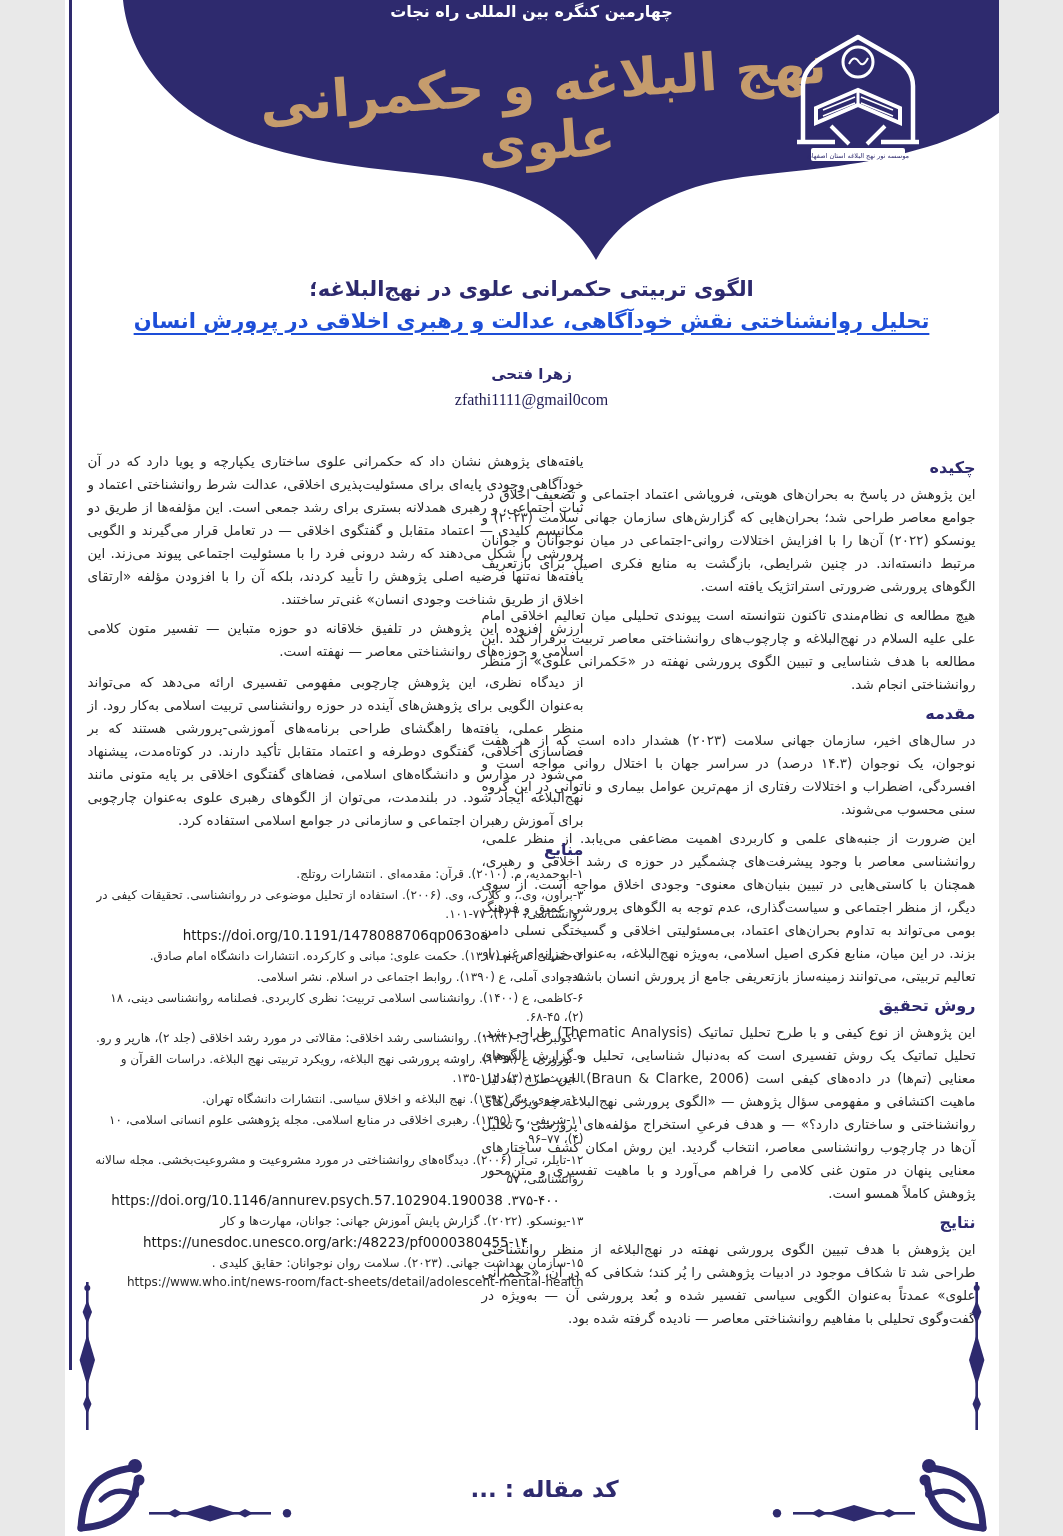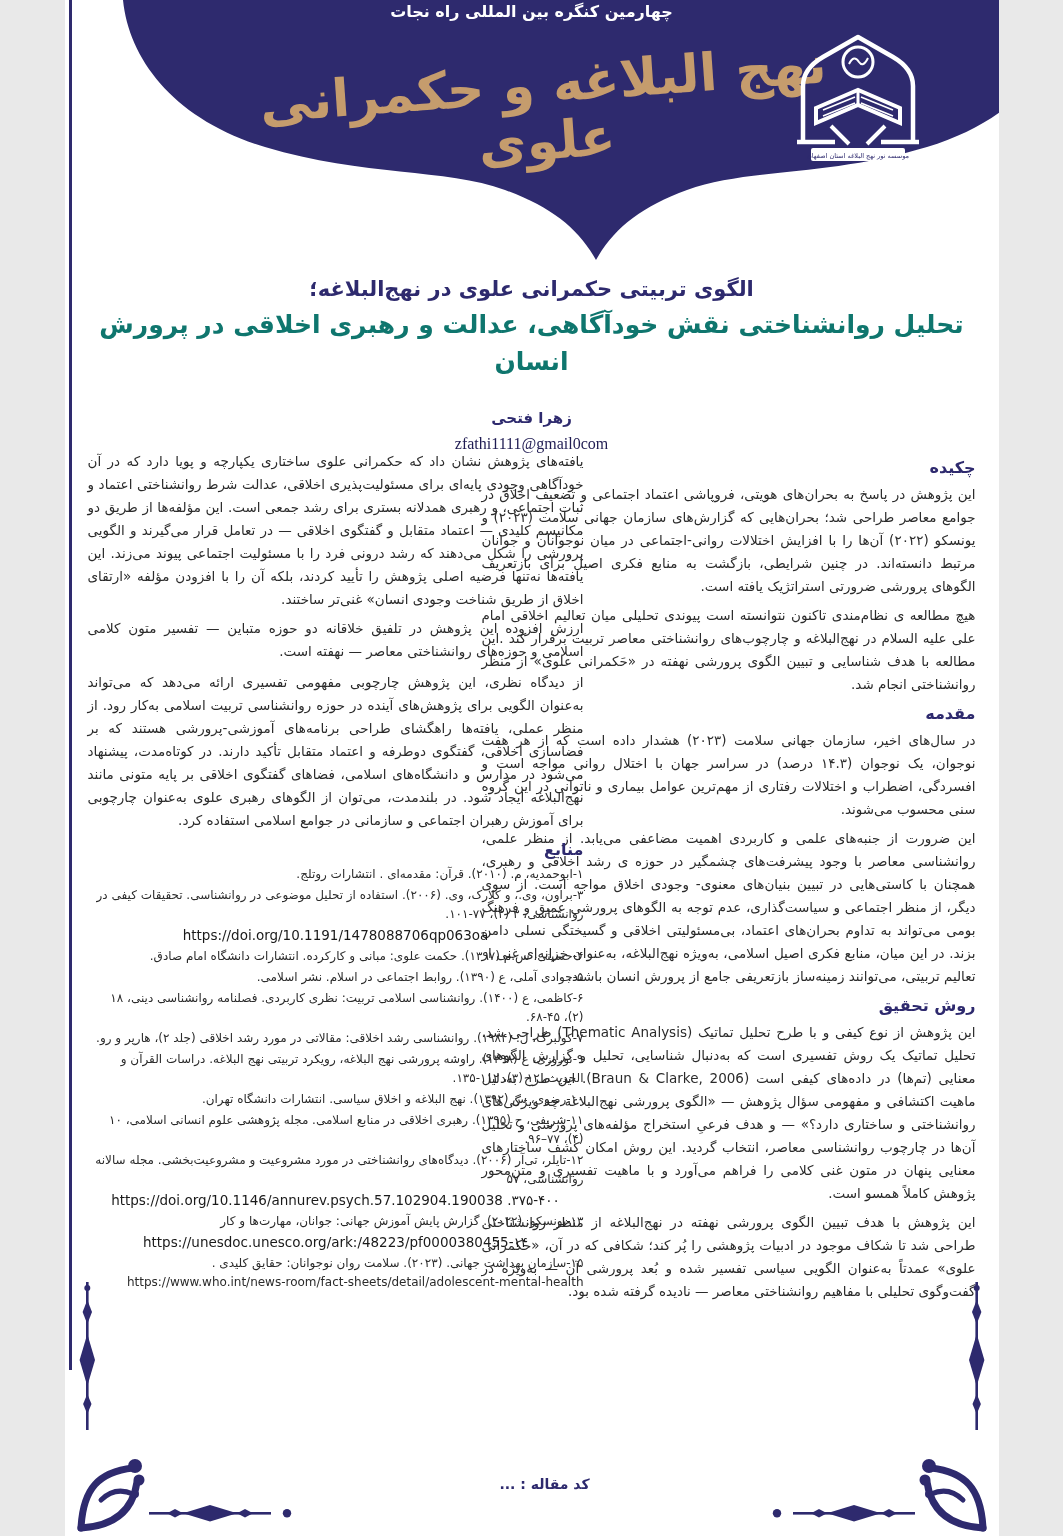--- a/index.html
+++ b/index.html
@@ -20,42 +20,42 @@
   .calligraphy{
     position:absolute;top:56px;left:180px;width:600px;text-align:center;
     color:#c59c6d;font-size:52px;font-weight:bold;direction:rtl;z-index:3;
     transform:rotate(-4deg);letter-spacing:1px;line-height:1.1;
   }
   .logo{position:absolute;left:718px;top:30px;z-index:4;}
 
   
   .title-block{position:absolute;top:274px;left:0;right:0;text-align:center;direction:rtl;z-index:2;}
   .title-line1{color:#2e2a6e;font-weight:bold;font-size:21px;line-height:1.5;}
-  .title-line2{color:#0f766e;font-weight:bold;font-size:25px;line-height:1.5;
-    text-decoration-thickness:2px;text-underline-offset:5px;}
+  .title-line2{color:#1d4ed8;font-weight:bold;font-size:21px;line-height:1.5;
+    text-decoration:underline;text-decoration-thickness:2px;text-underline-offset:5px;}
   .author{color:#2e2a6e;font-weight:bold;font-size:15px;margin-top:28px;}
   .email{color:#1f1b52;font-size:16px;margin-top:8px;direction:ltr;
     font-family:"Liberation Serif",serif;}
 
   
   .col{position:absolute;top:450px;direction:rtl;text-align:justify;color:#2b2b2b;}
   .col-right{right:23px;width:494px;}
   .col-left{left:23px;width:496px;}
   .sec-h{color:#2e2a6e;font-weight:bold;font-size:16px;margin:8px 0 6px 0;text-align:right;}
   .body-list p{font-size:13.5px;line-height:23px;margin:0 0 6px 0;}
   .gap-before p:last-child{margin-top:8px;}
   
   .refs{margin-top:2px;}
   .refs .ref{font-size:12px;line-height:19px;margin:0 0 2px 0;text-align:right;}
   .refs .ref-url{direction:rtl;text-align:center;font-size:13.5px;color:#1a1a1a;}
 
   
   .article-code{
     position:absolute;left:355px;top:1476px;width:250px;text-align:center;
-    color:#2e2a6e;font-weight:bold;font-size:14px;direction:rtl;z-index:2;
+    color:#2e2a6e;font-weight:bold;font-size:23px;direction:rtl;z-index:2;
   }
   .ornament{position:absolute;bottom:4px;z-index:1;}
   .ornament-left{left:6px;}
   .ornament-right{right:6px;transform:scaleX(-1);}
 </style>
 </head>
 <body>
 
 <div class="page">
 
@@ -118,20 +118,21 @@
     <p>در سال‌های اخیر، سازمان جهانی سلامت (۲۰۲۳) هشدار داده است که از هر هفت نوجوان، یک نوجوان (۱۴.۳ درصد) در سراسر جهان با اختلال روانی مواجه است و افسردگی، اضطراب و اختلالات رفتاری از مهم‌ترین عوامل بیماری و ناتوانی در این گروه سنی محسوب می‌شوند.</p>
         <p>این ضرورت از جنبه‌های علمی و کاربردی اهمیت مضاعفی می‌یابد. از منظر علمی، روانشناسی معاصر با وجود پیشرفت‌های چشمگیر در حوزه ی رشد اخلاقی و رهبری، همچنان با کاستی‌هایی در تبیین بنیان‌های معنوی- وجودی اخلاق مواجه است. از سوی دیگر، از منظر اجتماعی و سیاست‌گذاری، عدم توجه به الگوهای پرورشی عمیق و فرهنگ بومی می‌تواند به تداوم بحران‌های اعتماد، بی‌مسئولیتی اخلاقی و گسیختگی نسلی دامن بزند. در این میان، منابع فکری اصیل اسلامی، به‌ویژه نهج‌البلاغه، به‌عنوان خزانه‌ای غنی از تعالیم تربیتی، می‌توانند زمینه‌ساز بازتعریفی جامع از پرورش انسان باشند.</p>
       </div>
 
     <div class="sec-h">روش تحقیق</div>
     <div class="body-list">
 
     <p>این پژوهش از نوع کیفی و با طرح تحلیل تماتیک (Thematic Analysis) طراحی شد. تحلیل تماتیک یک روش تفسیری است که به‌دنبال شناسایی، تحلیل و گزارش الگوهای معنایی (تم‌ها) در داده‌های کیفی است (Braun &amp; Clarke, 2006). این طرح به‌دلیل ماهیت اکتشافی و مفهومی سؤال پژوهش — «الگوی پرورشی نهج‌البلاغه چه ویژگی‌های روانشناختی و ساختاری دارد؟» — و هدف فرعیِ استخراج مؤلفه‌های پرورشی و تحلیل آن‌ها در چارچوب روانشناسی معاصر، انتخاب گردید. این روش امکان کشف ساختارهای معنایی پنهان در متون غنی کلامی را فراهم می‌آورد و با ماهیت تفسیری و متن‌محور پژوهش کاملاً همسو است.</p>
       </div>
 
+    <div class="sec-h">نتایج</div>
     <div class="body-list">
 
     <p>این پژوهش با هدف تبیین الگوی پرورشی نهفته در نهج‌البلاغه از منظر روانشناختی طراحی شد تا شکاف موجود در ادبیات پژوهشی را پُر کند؛ شکافی که در آن، «حکمرانی علوی» عمدتاً به‌عنوان الگویی سیاسی تفسیر شده و بُعد پرورشی آن — به‌ویژه در گفت‌وگوی تحلیلی با مفاهیم روانشناختی معاصر — نادیده گرفته شده بود.</p>
       </div>
   </div>
 
   <div class="col col-left">
 
     <div class="body-list gap-before">
 

